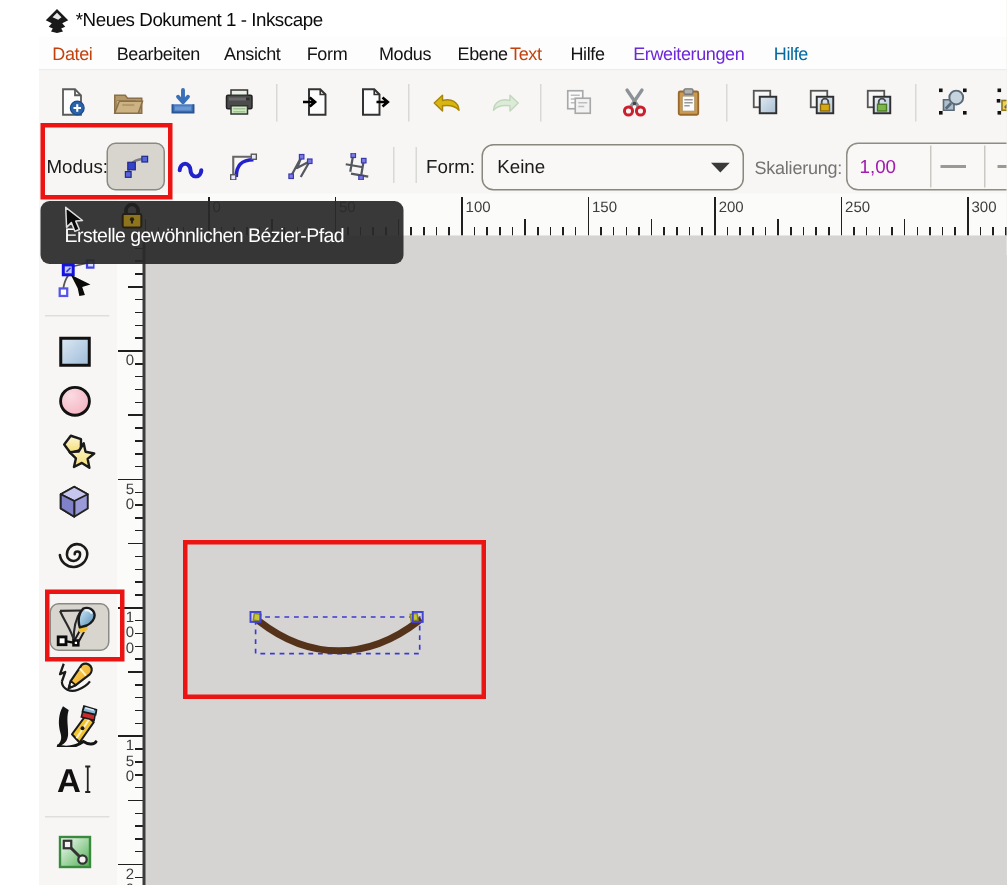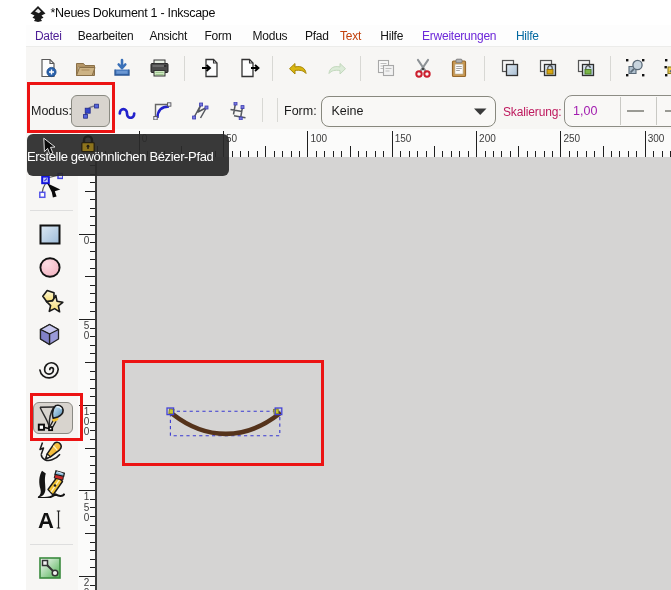--- a/index.html
+++ b/index.html
@@ -10,26 +10,26 @@
 <div id="win">
 
   <div class="abs" style="left:0;top:0;width:671px;height:25px;background:#ffffff"></div>
   <svg class="abs" style="left:3px;top:5px" width="18" height="18" viewBox="0 0 18 18">
     <path d="M9 1 L16.5 8.5 L12.5 10.5 L14.5 12.8 L11.8 14 L13 16 L9 17 L5 16 L6.2 14 L3.5 12.8 L5.5 10.5 L1.5 8.5 Z" fill="#1a1a1a"></path>
     <path d="M6 6.5 L9 3.5 L12 6.5 L9.8 8.2 Z" fill="#e8e8e8"></path>
   </svg>
   <div class="abs" style="left:24.5px;top:5.5px;font-size:12.5px;letter-spacing:-0.3px;color:#0a0a0a">*Neues Dokument 1 - Inkscape</div>
 
   <div class="abs" style="left:0;top:25px;width:671px;height:22px;background:#fdfdfd;border-bottom:1px solid #ececea"></div>
-  <div class="abs" style="left:8.9px;top:28.5px;font-size:12px;letter-spacing:-0.25px;color:#4c1d95">Datei</div>
+  <div class="abs" style="left:8.9px;top:28.5px;font-size:12px;letter-spacing:-0.25px;color:#c2410c">Datei</div>
     <div class="abs" style="left:51.8px;top:28.5px;font-size:12px;letter-spacing:-0.25px;color:#141414">Bearbeiten</div>
     <div class="abs" style="left:123.4px;top:28.5px;font-size:12px;letter-spacing:-0.25px;color:#141414">Ansicht</div>
     <div class="abs" style="left:178.5px;top:28.5px;font-size:12px;letter-spacing:-0.25px;color:#141414">Form</div>
     <div class="abs" style="left:226.6px;top:28.5px;font-size:12px;letter-spacing:-0.25px;color:#141414">Modus</div>
-    <div class="abs" style="left:279px;top:28.5px;font-size:12px;letter-spacing:-0.25px;color:#141414">Pfad</div>
+    <div class="abs" style="left:279px;top:28.5px;font-size:12px;letter-spacing:-0.25px;color:#141414">Ebene</div>
     <div class="abs" style="left:314px;top:28.5px;font-size:12px;letter-spacing:-0.25px;color:#c2410c">Text</div>
     <div class="abs" style="left:354.3px;top:28.5px;font-size:12px;letter-spacing:-0.25px;color:#141414">Hilfe</div>
     <div class="abs" style="left:396.1px;top:28.5px;font-size:12px;letter-spacing:-0.25px;color:#6d28d9">Erweiterungen</div>
     <div class="abs" style="left:489.9px;top:28.5px;font-size:12px;letter-spacing:-0.25px;color:#0369a1">Hilfe</div>
 
   <div class="abs" style="left:0;top:47px;width:671px;height:45px;background:#f7f6f4"></div>
   <div class="abs" style="left:157.5px;top:56px;width:1px;height:25px;background:#d8d8d4"></div>
     <div class="abs" style="left:245.6px;top:56px;width:1px;height:25px;background:#d8d8d4"></div>
     <div class="abs" style="left:334.4px;top:56px;width:1px;height:25px;background:#d8d8d4"></div>
     <div class="abs" style="left:458.0px;top:56px;width:1px;height:25px;background:#d8d8d4"></div>
@@ -187,21 +187,21 @@
 <rect x="10.2" y="15" width="3" height="3" fill="#7a7ae0" stroke="#3a3ab0" stroke-width="0.8"></rect>
     </svg>
   <div class="abs" style="left:236px;top:98px;width:1px;height:24px;background:#d8d8d4"></div>
     <div class="abs" style="left:250.5px;top:98px;width:1px;height:24px;background:#d8d8d4"></div>
   <div class="abs" style="left:258px;top:104px;font-size:12.5px;color:#1a1a1a">Form:</div>
   <div class="abs" style="left:295px;top:96px;width:175px;height:31px;border:1.5px solid #88887e;border-radius:8px;background:#f9f8f6"></div>
   <div class="abs" style="left:305.5px;top:103.5px;font-size:12.5px;color:#1a1a1a">Keine</div>
   <svg class="abs" style="left:447px;top:106.5px" width="15" height="9">
       <path d="M1 1.5 L13.5 1.5 L7.2 8 Z" fill="#3a3a3a"></path>
     </svg>
-  <div class="abs" style="left:477px;top:104.5px;font-size:12px;letter-spacing:-0.15px;color:#be185d">Skalierung:</div>
+  <div class="abs" style="left:477px;top:104.5px;font-size:12px;letter-spacing:-0.15px;color:#737373">Skalierung:</div>
   <div class="abs" style="left:538px;top:95px;width:127px;height:32px;border:1.5px solid #8d8d85;border-radius:8px;background:#f9f8f6"></div>
   <div class="abs" style="left:547px;top:104px;font-size:12.5px;color:#a21caf">1,00</div>
   <div class="abs" style="left:594px;top:97px;width:1px;height:28px;background:#c9c9c4"></div>
   <div class="abs" style="left:630px;top:97px;width:1px;height:28px;background:#c9c9c4"></div>
   <div class="abs" style="left:601px;top:109.5px;width:17px;height:2.2px;background:#9a9a94"></div>
   <div class="abs" style="left:639px;top:109.5px;width:17px;height:2.2px;background:#9a9a94"></div>
   <div class="abs" style="left:646.4px;top:102px;width:2.2px;height:17px;background:#9a9a94"></div>
 
   <div class="abs" style="left:52px;top:129px;width:619px;height:28px;background:#fbfbfa"></div>
   <div class="abs" style="left:52px;top:157px;width:18px;height:433px;background:#fbfbfa"></div>
@@ -487,17 +487,17 @@
 <rect x="177.8" y="252.2" width="4.6" height="4.6" fill="#c8c832" stroke="#8a8a22" stroke-width="1" transform="rotate(-8 180 254.5)"></rect>
 <rect x="71.0" y="251.0" width="6.6" height="6.6" fill="none" stroke="#4343d6" stroke-width="1.3"></rect>
 <rect x="179.2" y="251.0" width="6.6" height="6.6" fill="none" stroke="#4343d6" stroke-width="1.3"></rect>
 </g>
 </svg>
 
   <div class="abs" style="left:0.5px;top:82px;width:88.5px;height:51px;border:3.3px solid #ec1313"></div>
   <div class="abs" style="left:3.5px;top:392.5px;width:53.5px;height:48px;border:3.1px solid #ec1313"></div>
   <div class="abs" style="left:95.5px;top:360px;width:202.5px;height:105.5px;border:3.3px solid #ec1313"></div>
 
-  <div class="abs" style="left:1px;top:133.5px;width:202px;height:42.5px;background:rgba(42,42,42,0.93);
-       border-radius:6px;color:#fff;font-size:13px;letter-spacing:-0.35px;line-height:45px;padding-left:0;z-index:50;white-space:nowrap;overflow:hidden">Erstelle gewöhnlichen Bézier-Pfad</div>
+  <div class="abs" style="left:1px;top:133.5px;width:242px;height:42.5px;background:rgba(42,42,42,0.93);
+       border-radius:6px;color:#fff;font-size:13px;letter-spacing:-0.35px;line-height:45px;padding-left:16px;z-index:50;white-space:nowrap;overflow:hidden">Erstelle gewöhnlichen Bézier-Pfad</div>
   <svg class="abs" style="left:15.5px;top:136.5px;z-index:60" width="16" height="20" viewBox="0 0 16 20">
 <path d="M1.8 1.2 L2.4 14.6 L5.6 11.4 L7.9 17.2 L10.9 16 L8.5 10.4 L13 10 Z" fill="#0a0a0a" stroke="#dedede" stroke-width="1" stroke-linejoin="round"></path>
     </svg>
 </div>
 </body></html>

